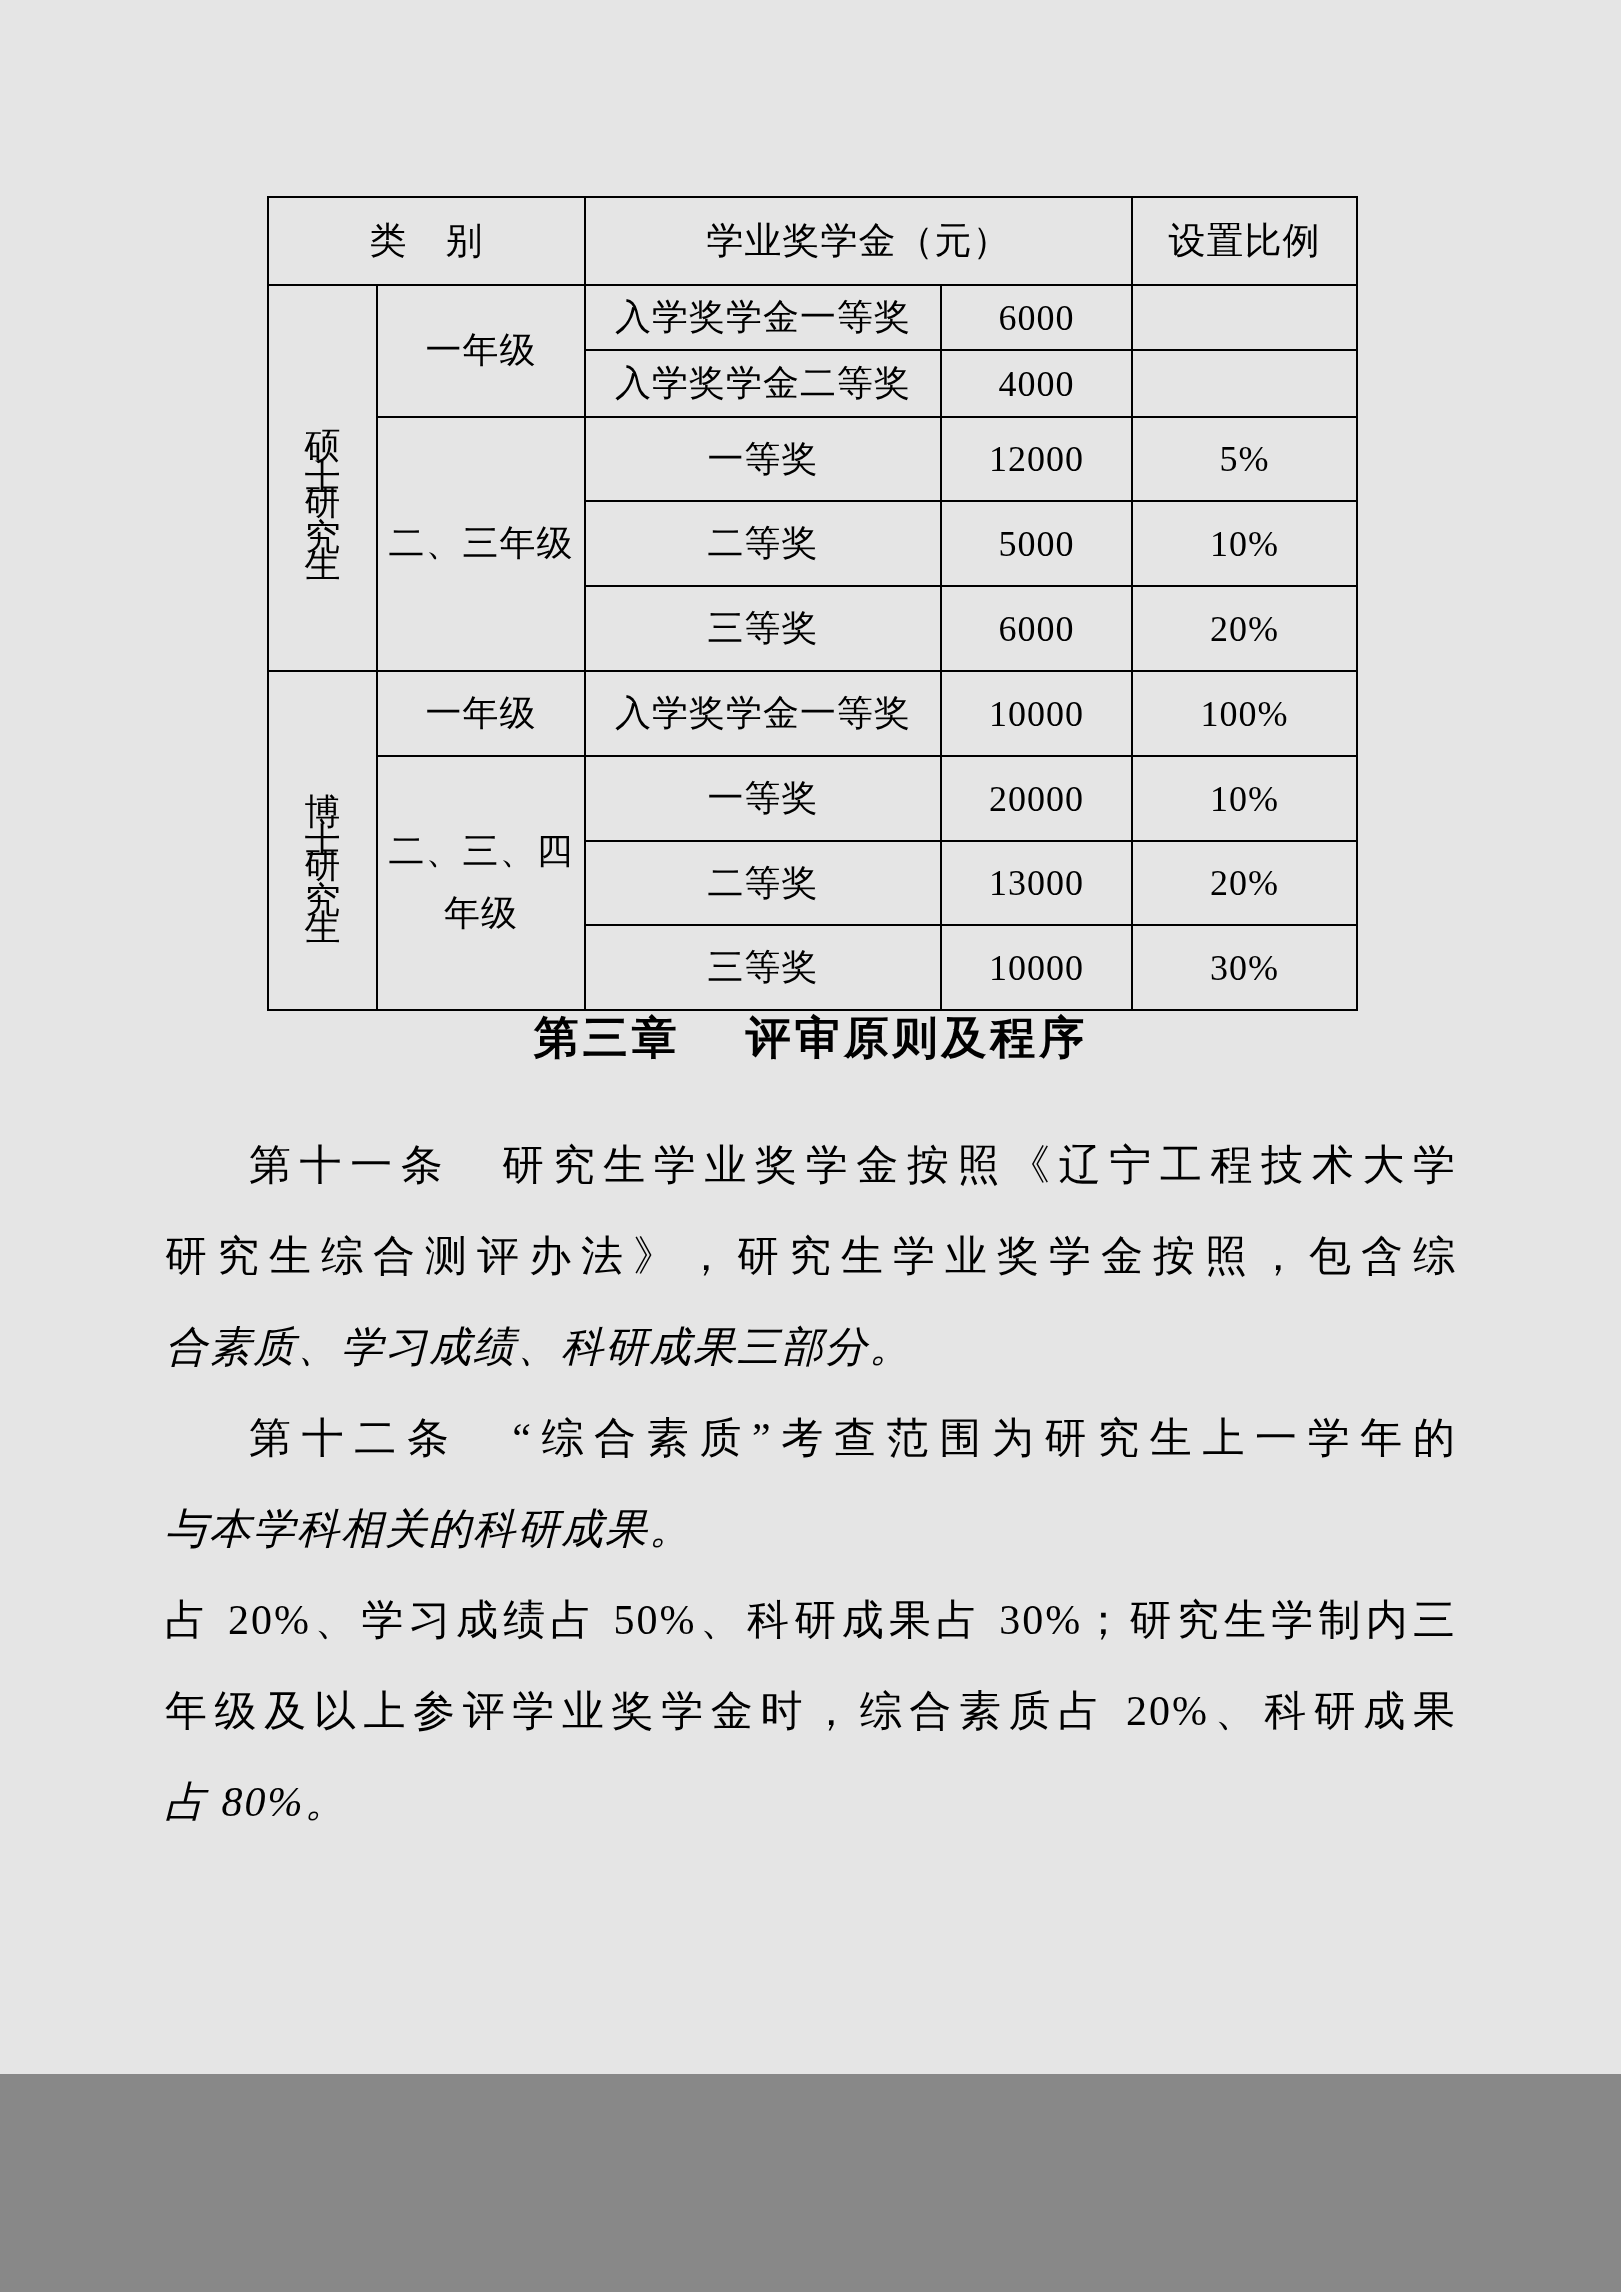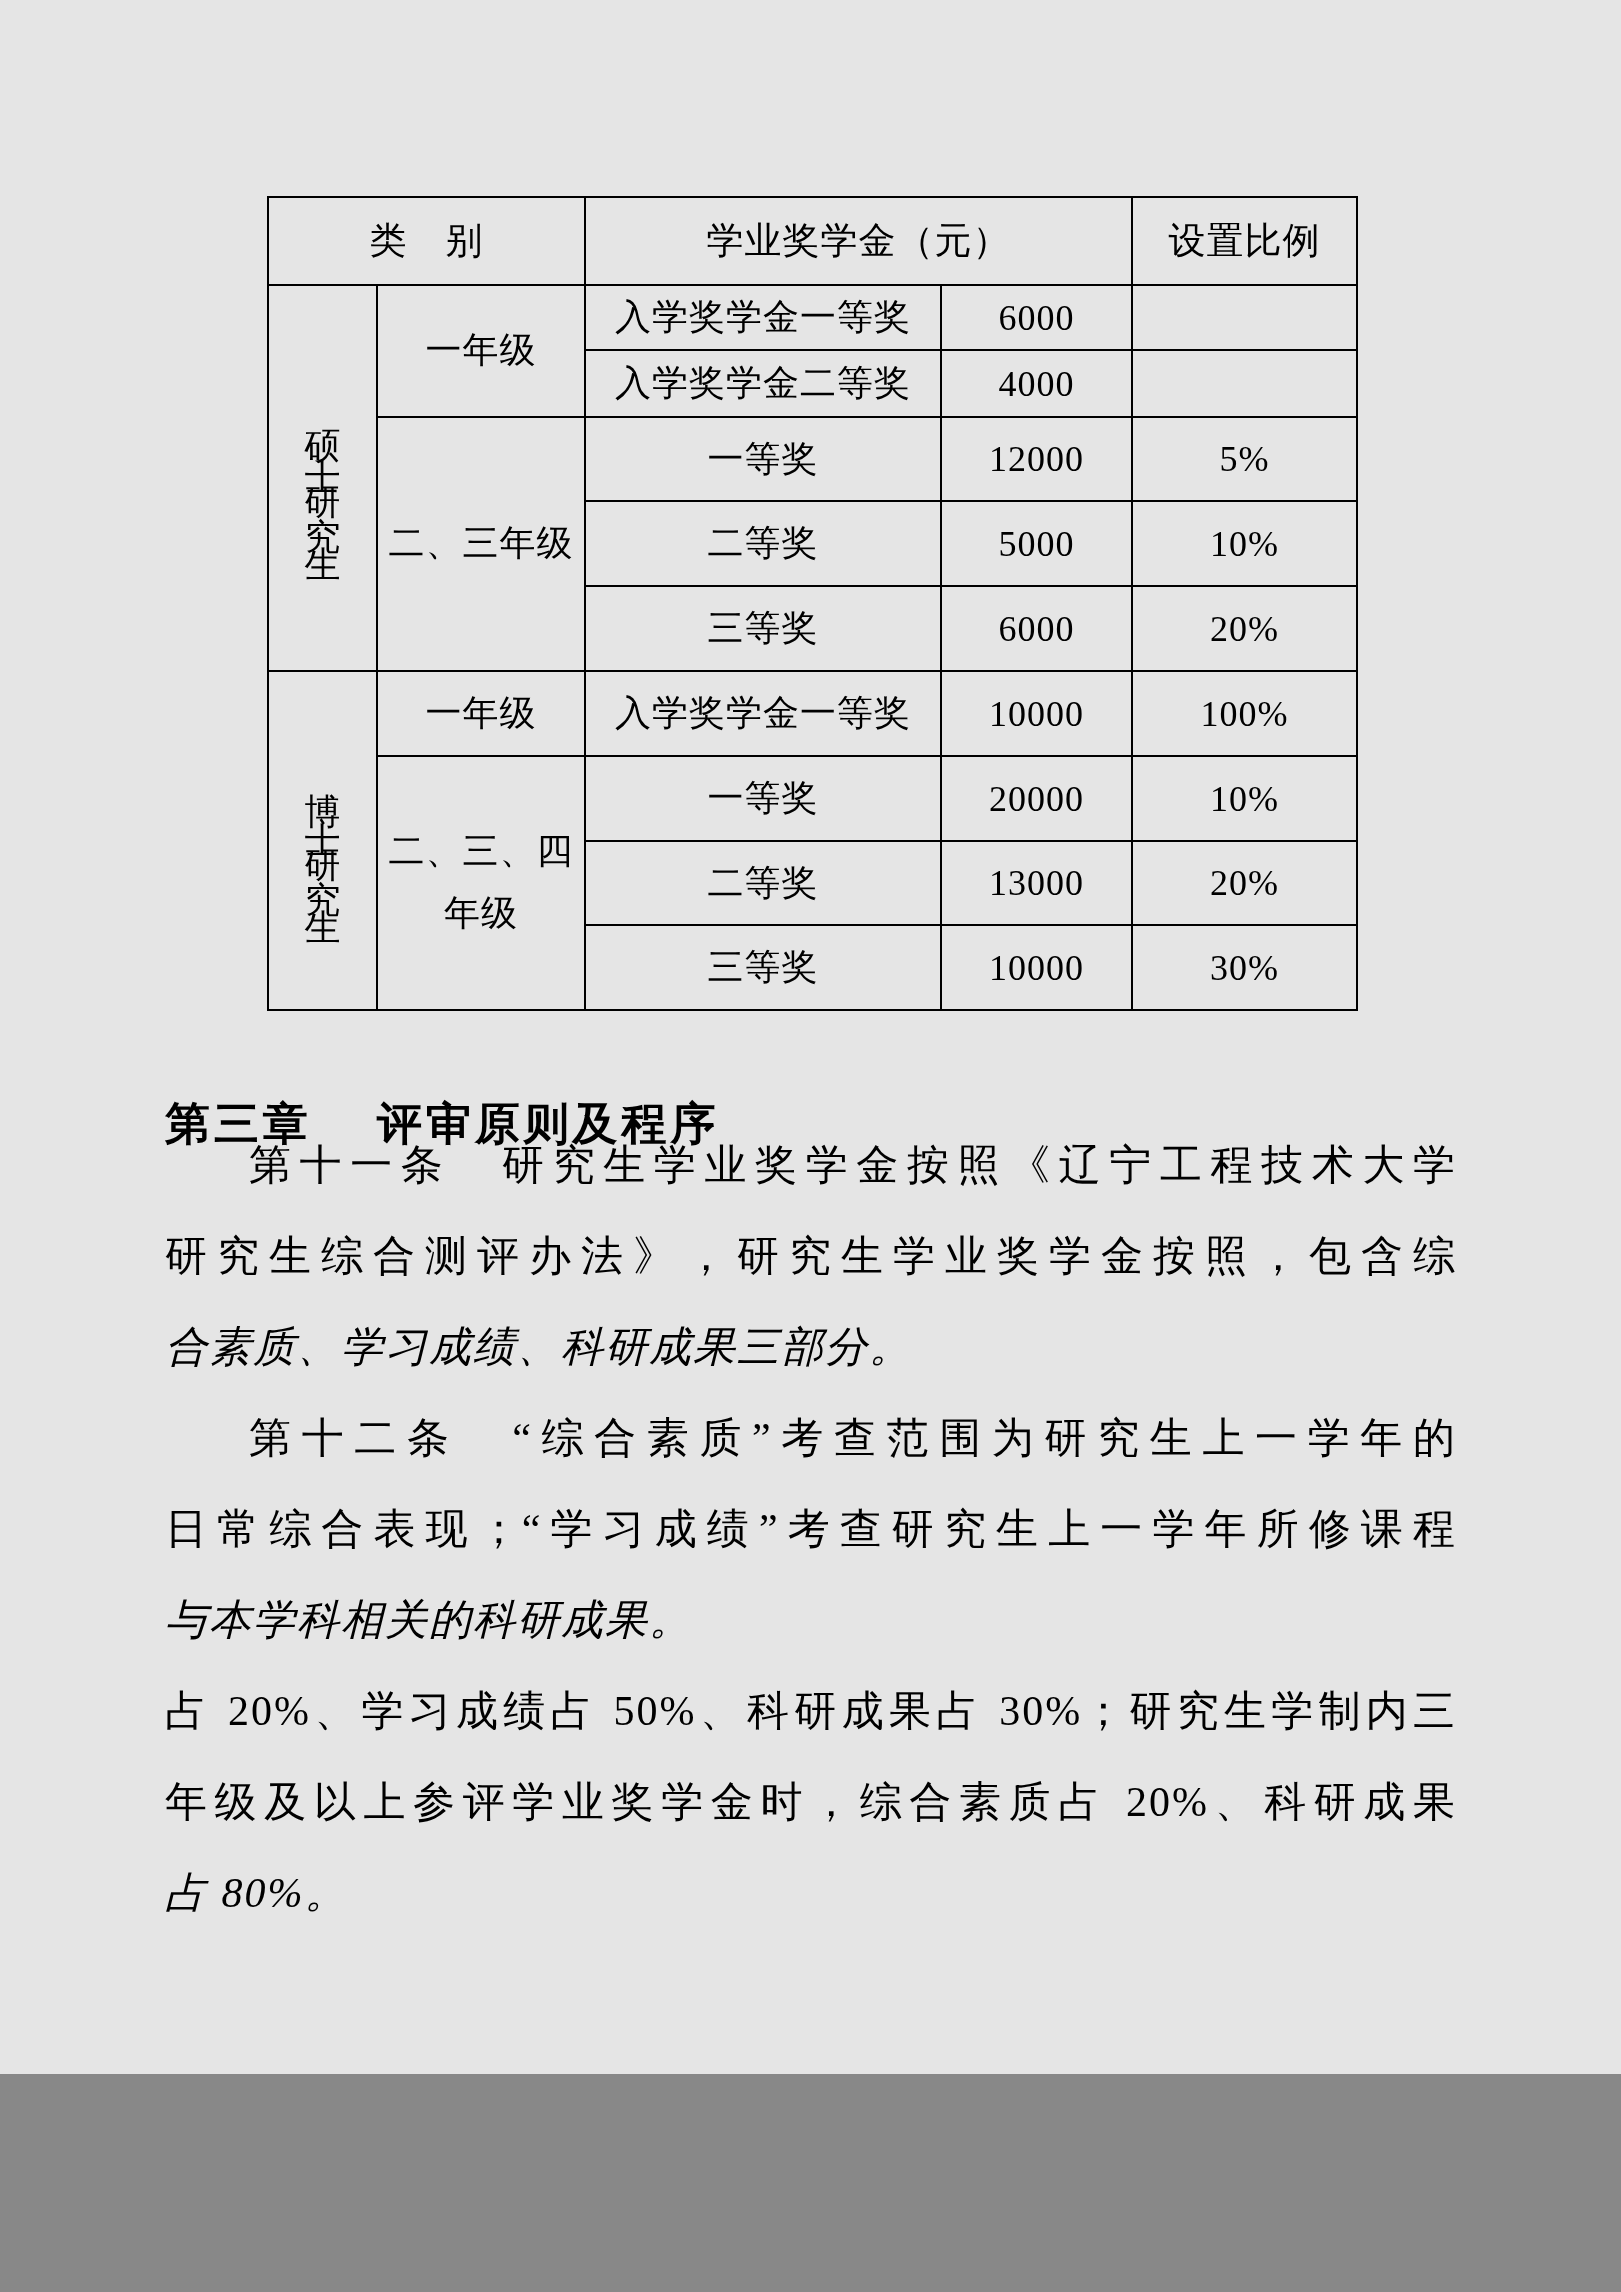--- a/index.html
+++ b/index.html
@@ -22,22 +22,22 @@
   }
   table.award th{font-size:37px;}
   .vlabel{
     display:inline-block;writing-mode:vertical-rl;text-orientation:upright;
     letter-spacing:29px;line-height:1;font-size:36px;
   }
   .grade-cell{line-height:1.72;padding:0 7.8px;}
   .amount-cell,.ratio-cell{font-size:35px;letter-spacing:2px;}
   
   .chapter{
-    position:absolute;left:165px;top:1087px;width:1292px;height:73px;
-    line-height:73px;
+    position:absolute;left:165px;top:1001px;width:1292px;height:73px;
+    line-height:73px;text-align:center;
     font-family:"Liberation Sans","DejaVu Sans",sans-serif;
     font-weight:700;font-size:45px;letter-spacing:3.9px;
   }
   
   .bodytext{position:absolute;left:165px;top:1120px;width:1292px;}
   .line{
     height:91px;line-height:91px;font-size:42px;letter-spacing:2px;
     text-align:justify;
   }
   .line.j{text-align-last:justify;}
@@ -123,21 +123,20 @@
     </tbody>
   </table>
 
   <div class="chapter">第三章　 评审原则及程序</div>
 
   <div class="bodytext">
     <div class="line j indent">第十一条　研究生学业奖学金按照《辽宁工程技术大学</div>
     <div class="line j">研究生综合测评办法》，研究生学业奖学金按照，包含综</div>
     <div class="line l">合素质、学习成绩、科研成果三部分。</div>
     <div class="line j indent">第十二条　“综合素质”考查范围为研究生上一学年的</div>
-    <div class="line j">日常综合表现；“学习成绩”考查研究生上一学年所修课程</div>
     <div class="line l">与本学科相关的科研成果。</div>
     <div class="line j">占 20%、学习成绩占 50%、科研成果占 30%；研究生学制内三</div>
     <div class="line j">年级及以上参评学业奖学金时，综合素质占 20%、科研成果</div>
     <div class="line l">占 80%。</div>
   </div>
 
   <div class="pagenum">– 11 –</div>
 
 </div>
 

